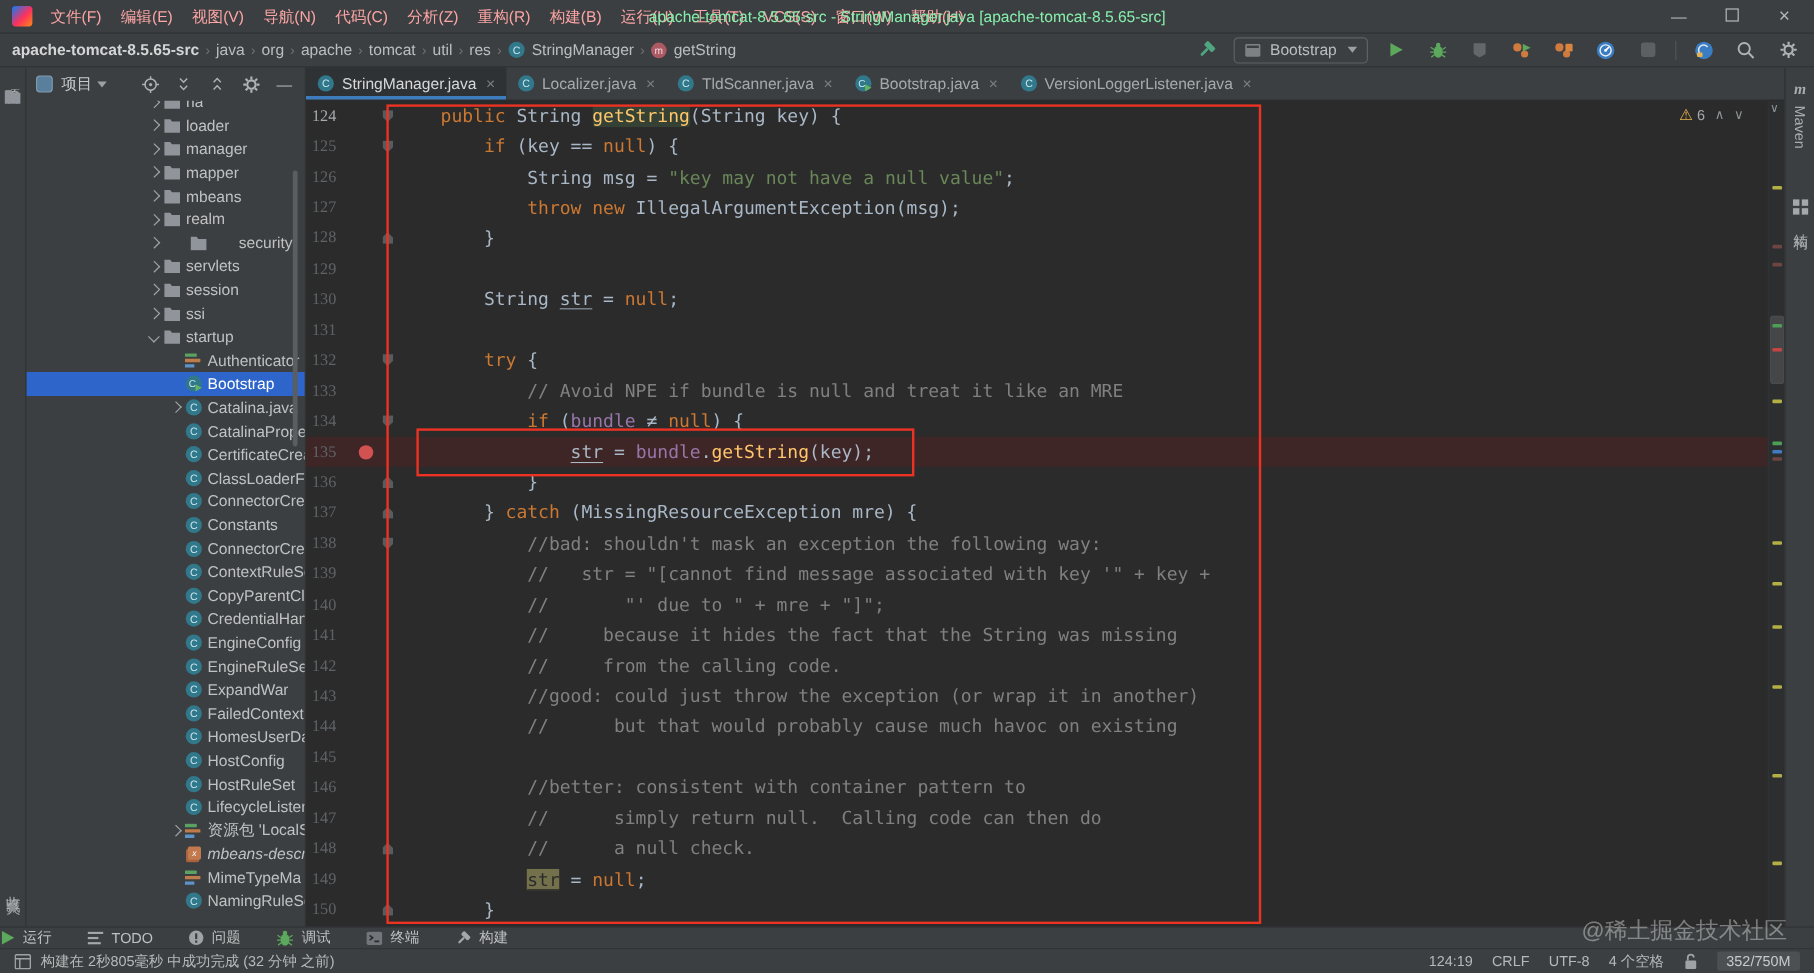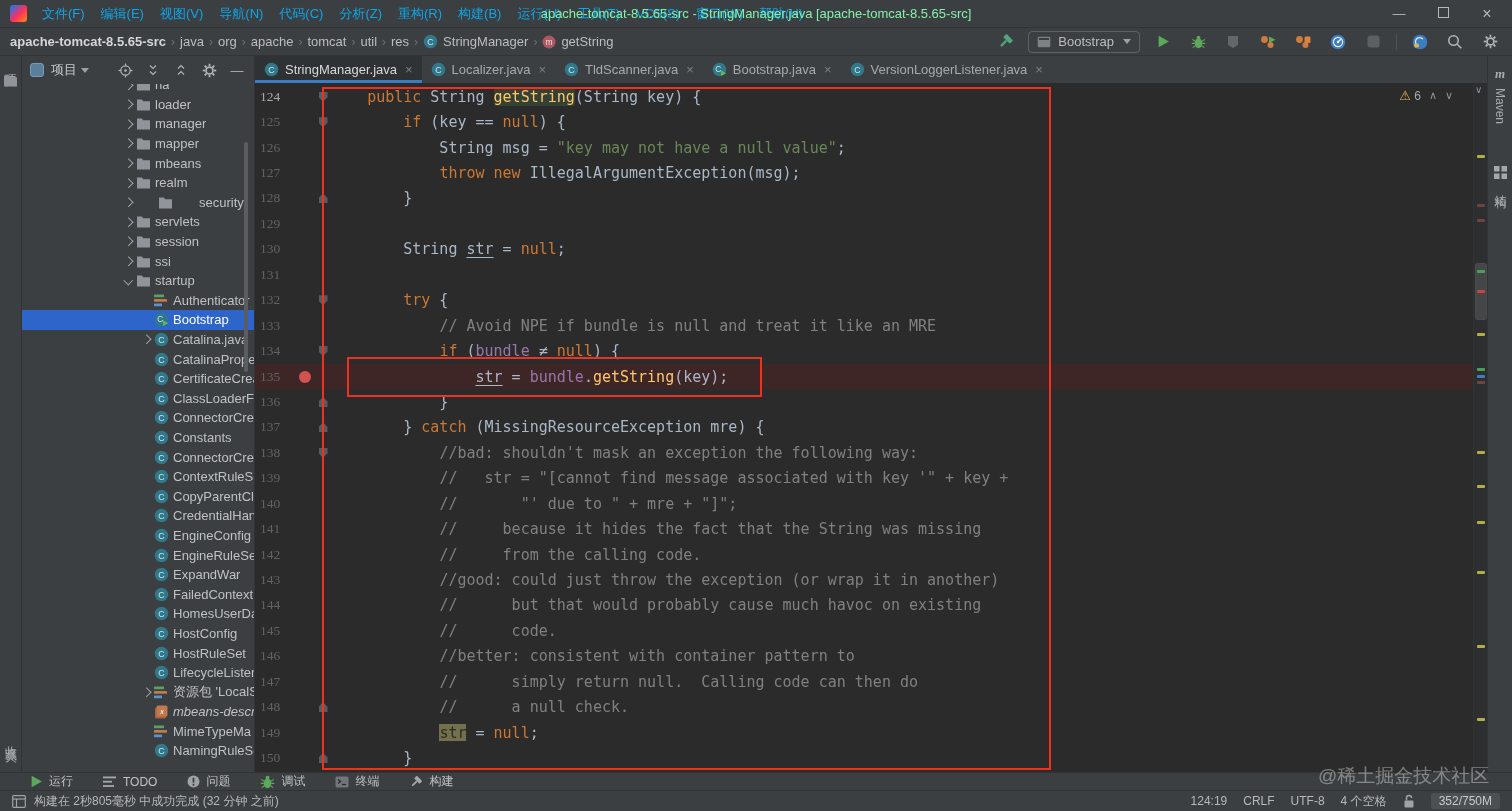--- a/index.html
+++ b/index.html
@@ -2,21 +2,21 @@
 <html><head>
 <meta charset="utf-8">
 <style>
   *{box-sizing:border-box;margin:0;padding:0}
   body{background:#1e1e1e;font-family:"Liberation Sans",sans-serif}
   .app{position:relative;width:1512px;height:811px;background:#2b2b2b;color:#bbbdbf;overflow:hidden;font-size:13px}
   
   .titlebar{height:28px;background:#3c3f41;display:flex;align-items:center;padding:0 6px;position:relative;border-bottom:1px solid #313335}
   .logo{width:17px;height:17px;border-radius:3px;background:linear-gradient(135deg,#087cfa 0%,#fe315d 55%,#f98b14 100%);margin:0 8px 0 4px;flex:0 0 auto}
   .menu{display:flex;align-items:center;gap:2px}
-  .menu-item{padding:3px 7px;color:#0ea5e9;cursor:default;border-radius:3px}
+  .menu-item{padding:3px 7px;color:#fca5a5;cursor:default;border-radius:3px}
   .win-title{position:absolute;left:50%;top:0;transform:translateX(-50%);line-height:28px;color:#86efac;white-space:nowrap}
   .win-controls{margin-left:auto;display:flex;align-items:center;gap:26px;padding-right:10px;color:#b6b8ba}
   .wc{width:18px;text-align:center;font-size:13px}
   .wc-max{width:11px;height:11px;border:1.4px solid #b6b8ba}
   
   .navbar{height:28px;background:#3c3f41;display:flex;align-items:center;padding:0 10px;border-bottom:1px solid #313335}
   .crumbs{display:flex;align-items:flex-end;gap:4px;white-space:nowrap}
   .crumb{color:#bbbdbf;display:flex;align-items:center;gap:5px}
   .crumb.root{font-weight:bold;color:#d3d5d7}
   .crumb-sep{color:#6d7174;font-size:12px;padding:0 1px}
@@ -81,21 +81,21 @@
   .inspect{position:absolute;top:4px;right:34px;display:flex;align-items:center;gap:8px;color:#a7aaac;font-size:12px;z-index:5}
   .warn-tri{color:#e8b64c;font-size:13px}
   .insp-chev{color:#8f9396;font-size:11px}
   
   .stripe{position:absolute;top:0;right:0;bottom:0;width:14px;background:#2c2e30;border-left:1px solid #313335}
   .stripe-chev{position:absolute;top:0;left:1px;color:#8f9396;font-size:10px}
   .mark{position:absolute;left:3px;width:8px;height:3px;border-radius:1px}
   .mk-y{background:#b3ae45}.mk-g{background:#4e9e58}.mk-b{background:#3f7cc1}.mk-r{background:#c34645}.mk-dr{background:#6e4543}
   .thumb{position:absolute;left:1px;width:12px;border-radius:3px;background:#5a5d5f66;border:1px solid #63666833;background:rgba(140,143,145,.25)}
   
-  .bottombar{height:18px;background:#3c3f41;border-top:1px solid #313335;display:flex;align-items:center;gap:30px;padding-left:30px;font-size:12px;color:#bfc1c3}
+  .bottombar{height:18px;background:#3c3f41;border-top:1px solid #313335;display:flex;align-items:center;gap:30px;font-size:12px;color:#bfc1c3}
   .bbar-item{display:flex;align-items:center;gap:6px}
   .statusbar{height:21px;background:#3c3f41;border-top:1px solid #313335;display:flex;align-items:center;padding:0 12px;font-size:12px;color:#b6b8ba}
   .sb-left{display:flex;align-items:center;gap:8px}
   .sb-right{margin-left:auto;display:flex;align-items:center;gap:16px}
   .mem-chip{background:#4c5052;border-radius:2px;padding:1px 8px;color:#c7c9cb}
   
   .anno{position:absolute;border:2px solid #ec3323;z-index:40;pointer-events:none}
   .watermark{position:absolute;left:1318px;top:763px;z-index:60;font-size:19px;color:rgba(236,236,236,.42);white-space:nowrap;pointer-events:none}
   .icon{display:inline-flex;align-items:center;justify-content:center;line-height:0}
 </style>
@@ -890,21 +890,21 @@
             <div class="line bp-line"><span class="ln">135</span><span class="bpc"><span class="bp-dot"></span></span><span class="fc"></span><span class="codetxt"><span class="tk-p">                </span><span class="tk-u">str</span><span class="tk-p"> = </span><span class="tk-f">bundle</span><span class="tk-p">.</span><span class="tk-m">getString</span><span class="tk-p">(key)</span><span class="tk-p">;</span></span></div>
             <div class="line"><span class="ln">136</span><span class="bpc"></span><span class="fc"><span class="fold f-c"></span></span><span class="codetxt"><span class="tk-p">            }</span></span></div>
             <div class="line"><span class="ln">137</span><span class="bpc"></span><span class="fc"><span class="fold f-c"></span></span><span class="codetxt"><span class="tk-p">        } </span><span class="tk-k">catch</span><span class="tk-p"> (MissingResourceException mre) {</span></span></div>
             <div class="line"><span class="ln">138</span><span class="bpc"></span><span class="fc"><span class="fold f-o"></span></span><span class="codetxt"><span class="tk-p">            </span><span class="tk-c">//bad: shouldn't mask an exception the following way:</span></span></div>
             <div class="line"><span class="ln">139</span><span class="bpc"></span><span class="fc"></span><span class="codetxt"><span class="tk-p">            </span><span class="tk-c">//   str = "[cannot find message associated with key '" + key +</span></span></div>
             <div class="line"><span class="ln">140</span><span class="bpc"></span><span class="fc"></span><span class="codetxt"><span class="tk-p">            </span><span class="tk-c">//       "' due to " + mre + "]";</span></span></div>
             <div class="line"><span class="ln">141</span><span class="bpc"></span><span class="fc"></span><span class="codetxt"><span class="tk-p">            </span><span class="tk-c">//     because it hides the fact that the String was missing</span></span></div>
             <div class="line"><span class="ln">142</span><span class="bpc"></span><span class="fc"></span><span class="codetxt"><span class="tk-p">            </span><span class="tk-c">//     from the calling code.</span></span></div>
             <div class="line"><span class="ln">143</span><span class="bpc"></span><span class="fc"></span><span class="codetxt"><span class="tk-p">            </span><span class="tk-c">//good: could just throw the exception (or wrap it in another)</span></span></div>
             <div class="line"><span class="ln">144</span><span class="bpc"></span><span class="fc"></span><span class="codetxt"><span class="tk-p">            </span><span class="tk-c">//      but that would probably cause much havoc on existing</span></span></div>
-            <div class="line"><span class="ln">145</span><span class="bpc"></span><span class="fc"></span><span class="codetxt"><span class="tk-p">            </span><span class="tk-c">//      code.</span></span></div>
+            <div class="line"><span class="ln">145</span><span class="bpc"></span><span class="fc"></span></div>
             <div class="line"><span class="ln">146</span><span class="bpc"></span><span class="fc"></span><span class="codetxt"><span class="tk-p">            </span><span class="tk-c">//better: consistent with container pattern to</span></span></div>
             <div class="line"><span class="ln">147</span><span class="bpc"></span><span class="fc"></span><span class="codetxt"><span class="tk-p">            </span><span class="tk-c">//      simply return null.  Calling code can then do</span></span></div>
             <div class="line"><span class="ln">148</span><span class="bpc"></span><span class="fc"><span class="fold f-c"></span></span><span class="codetxt"><span class="tk-p">            </span><span class="tk-c">//      a null check.</span></span></div>
             <div class="line"><span class="ln">149</span><span class="bpc"></span><span class="fc"></span><span class="codetxt"><span class="tk-p">            </span><span class="tk-h">str</span><span class="tk-p"> = </span><span class="tk-k">null</span><span class="tk-p">;</span></span></div>
             <div class="line"><span class="ln">150</span><span class="bpc"></span><span class="fc"><span class="fold f-c"></span></span><span class="codetxt"><span class="tk-p">        }</span></span></div>
           </div>
         <div class="inspect">
           <span><span class="warn-tri">⚠</span>
           <span>6</span></span>
           <span class="insp-chev">∧</span>

